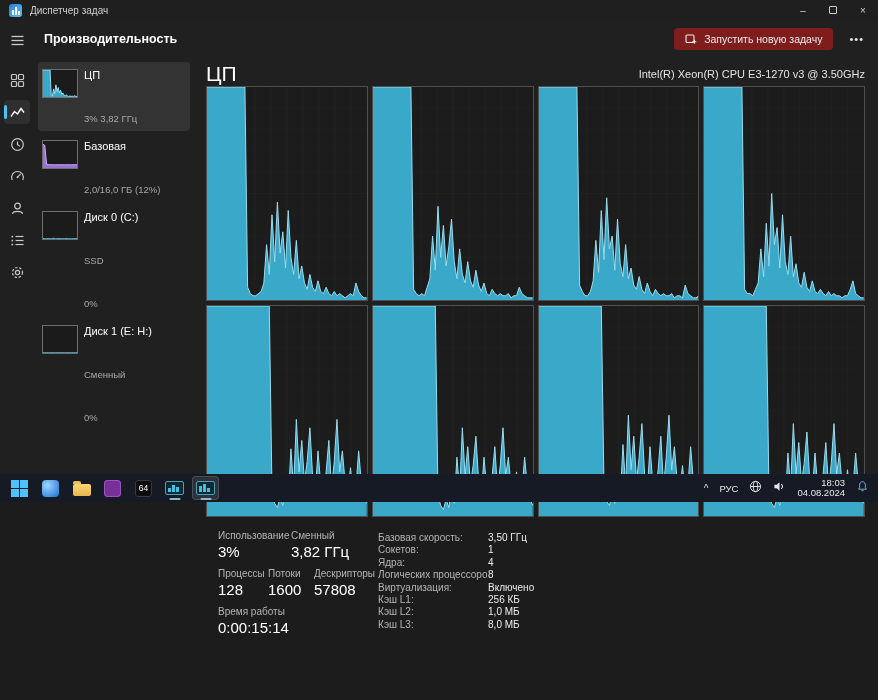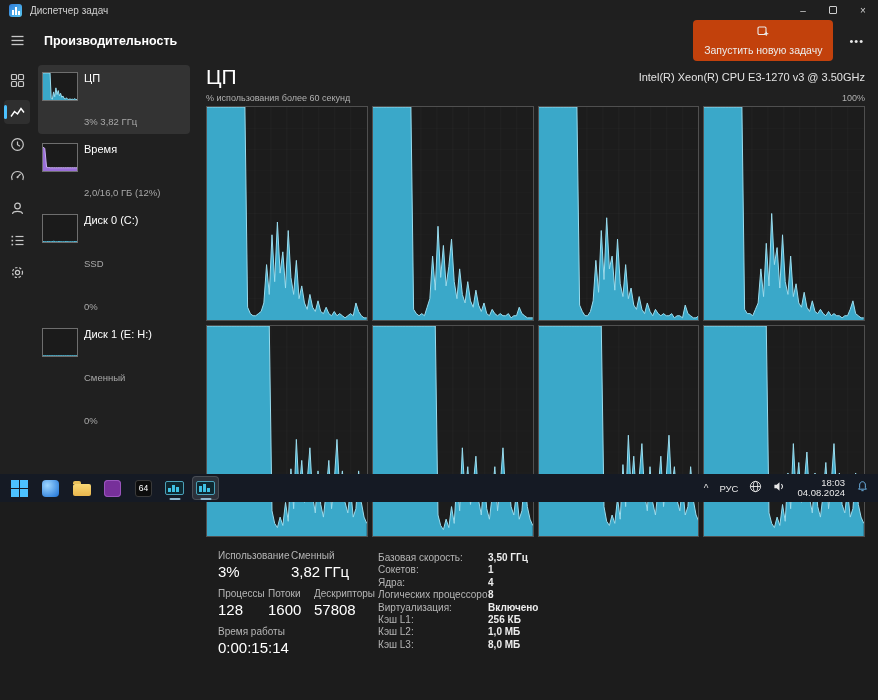--- a/index.html
+++ b/index.html
@@ -24,22 +24,22 @@
   .rail-item { width:26px; height:24px; display:flex; align-items:center; justify-content:center; border-radius:4px; position:relative; }
   .rail-item.menu { margin-bottom:8px; }
   .rail-item.selected { background:#2f2f2f; }
   .rail-item.selected::before { content:""; position:absolute; left:0; top:5px; width:3px; height:14px; border-radius:2px; background:#4cc2ff; }
   .rail-item svg { display:block; }
 
   .content { flex:1; display:flex; flex-direction:column; min-width:0; }
   .page-header { flex:0 0 38px; display:flex; align-items:center; justify-content:space-between; padding:0 14px 0 10px; }
   .page-title { font-size:12.5px; font-weight:700; color:#fff; }
   .header-right { display:flex; align-items:center; gap:16px; }
-  .run-task-btn { display:flex; align-items:center; gap:7px; background:#c2410c; padding:5px 11px; border-radius:4px;
-                  font-size:10.5px; color:#ececec;flex-direction:column; }
+  .run-task-btn { display:flex; align-items:center; gap:7px; background:#7f1d1d; padding:5px 11px; border-radius:4px;
+                  font-size:10.5px; color:#ececec; }
   .more-btn { color:#e8e8e8; font-size:11px; letter-spacing:1px; }
 
   .page-main { flex:1; display:flex; min-height:0; padding-top:2px; }
 
   
   .perf-list { flex:0 0 158px; padding:2px 2px 0 4px; display:flex; flex-direction:column; gap:2px; }
   .perf-item { display:flex; gap:6px; padding:7px 4px; border-radius:4px; align-items:flex-start; }
   .perf-item.selected { background:#333333; }
   .mini-graph { flex:0 0 36px; height:29px; border:1px solid #6e6e6e; background:#1b1b1b; overflow:hidden; }
   .mini-graph svg { display:block; }
@@ -62,21 +62,21 @@
   .stats-row { display:flex; margin-top:13px; }
   .stats-left { flex:0 0 152px; display:flex; flex-direction:column; gap:8px; }
   .stat-line { display:flex;margin-left:12px; }
   .stat-cell { display:flex; flex-direction:column; gap:2px; }
   .stat-cell.w72 { flex:0 0 73px; } .stat-cell.w50 { flex:0 0 50px;justify-content:center; } .stat-cell.w46 { flex:0 0 46px; }
   .stat-label { font-size:10px; color:#b5b5b5; white-space:nowrap; }
   .stat-value { font-size:15px; color:#fff; font-weight:400; }
   .stats-right { display:flex; flex-direction:column; padding-top:2px; margin-left:3px; }
   .spec-row { display:flex; font-size:10px; line-height:12.4px; }
   .spec-label { flex:0 0 110px; color:#b5b5b5; white-space:nowrap; overflow:hidden; }
-  .spec-value { color:#ededed; white-space:nowrap;font-weight:bold; }
+  .spec-value { color:#ededed; white-space:nowrap; }
 
   
   .taskbar { flex:0 0 28px; background:#151a24; display:flex; align-items:center; justify-content:space-between; padding:0 6px; }
   .tb-left { display:flex; align-items:center; gap:4px; }
   .tb-icon { width:27px; height:24px; display:flex; align-items:center; justify-content:center; border-radius:4px; position:relative; }
   .tb-icon.active { background:rgba(255,255,255,0.10); box-shadow:0 0 0 1px rgba(255,255,255,0.14) inset; }
   .tb-dash { position:absolute; bottom:0; left:50%; transform:translateX(-50%); width:11px; height:2px; border-radius:1px; background:#8fb8cf; }
   .win-logo { display:grid; grid-template-columns:8px 8px; grid-template-rows:8px 8px; gap:1px; }
   .win-logo i { background:#4cc2ff; }
   .widgets-ic { width:17px; height:17px; border-radius:4px; background:radial-gradient(circle at 32% 32%, #9ed6ff, #1a6fd4); }
@@ -227,21 +227,21 @@
             </span>
           </div>
           <div class="perf-item">
             <span class="mini-graph">
                 <svg viewBox="0 0 100 100" preserveAspectRatio="none" width="100%" height="100%">
                   <polygon points="0,100 0.00,12 5.26,16 10.53,86 15.79,87 21.05,88 26.32,88 31.58,88 36.84,88 42.11,88 47.37,88 52.63,88 57.89,88 63.16,88 68.42,88 73.68,88 78.95,88 84.21,88 89.47,88 94.74,88 100.00,88 100,100" fill="#9a6fd8"></polygon>
                   <polyline points="0.00,12 5.26,16 10.53,86 15.79,87 21.05,88 26.32,88 31.58,88 36.84,88 42.11,88 47.37,88 52.63,88 57.89,88 63.16,88 68.42,88 73.68,88 78.95,88 84.21,88 89.47,88 94.74,88 100.00,88" fill="none" stroke="#c9aef0" stroke-width="1" vector-effect="non-scaling-stroke"></polyline>
                 </svg>
               </span>
             <span class="perf-text">
-              <span class="perf-name">Время</span>
+              <span class="perf-name">Базовая</span>
               <span class="perf-sub">2,0/16,0 ГБ (12%)</span>
 
             </span>
           </div>
           <div class="perf-item">
             <span class="mini-graph">
                 <svg viewBox="0 0 100 100" preserveAspectRatio="none" width="100%" height="100%">
                   <polygon points="0,100 0.00,98 5.26,99 10.53,99 15.79,98 21.05,99 26.32,99 31.58,97 36.84,99 42.11,99 47.37,98 52.63,99 57.89,99 63.16,99 68.42,98 73.68,99 78.95,99 84.21,99 89.47,99 94.74,98 100.00,99 100,100" fill="#2e8aa5"></polygon>
                   <polyline points="0.00,98 5.26,99 10.53,99 15.79,98 21.05,99 26.32,99 31.58,97 36.84,99 42.11,99 47.37,98 52.63,99 57.89,99 63.16,99 68.42,98 73.68,99 78.95,99 84.21,99 89.47,99 94.74,98 100.00,99" fill="none" stroke="#58bcd8" stroke-width="1" vector-effect="non-scaling-stroke"></polyline>
                 </svg>
@@ -264,24 +264,20 @@
               <span class="perf-sub">Сменный</span>
               <span class="perf-sub">0%</span>
             </span>
           </div>
         </div>
 
         <div class="cpu-section">
           <div class="cpu-header">
             <span class="cpu-title">ЦП</span>
             <span class="cpu-name">Intel(R) Xeon(R) CPU E3-1270 v3 @ 3.50GHz</span>
-          </div>
-          <div class="caption-row">
-            <span>% использования более 60 секунд</span>
-            <span>100%</span>
           </div>
           <div class="graph-grid">
             <div class="core-graph">
                 <svg viewBox="0 0 100 100" preserveAspectRatio="none" width="100%" height="100%">
                   <line x1="10" y1="0" x2="10" y2="100" stroke="rgba(255,255,255,0.045)" stroke-width="0.4"></line>
                   <line x1="20" y1="0" x2="20" y2="100" stroke="rgba(255,255,255,0.045)" stroke-width="0.4"></line>
                   <line x1="30" y1="0" x2="30" y2="100" stroke="rgba(255,255,255,0.045)" stroke-width="0.4"></line>
                   <line x1="40" y1="0" x2="40" y2="100" stroke="rgba(255,255,255,0.045)" stroke-width="0.4"></line>
                   <line x1="50" y1="0" x2="50" y2="100" stroke="rgba(255,255,255,0.045)" stroke-width="0.4"></line>
                   <line x1="60" y1="0" x2="60" y2="100" stroke="rgba(255,255,255,0.045)" stroke-width="0.4"></line>

